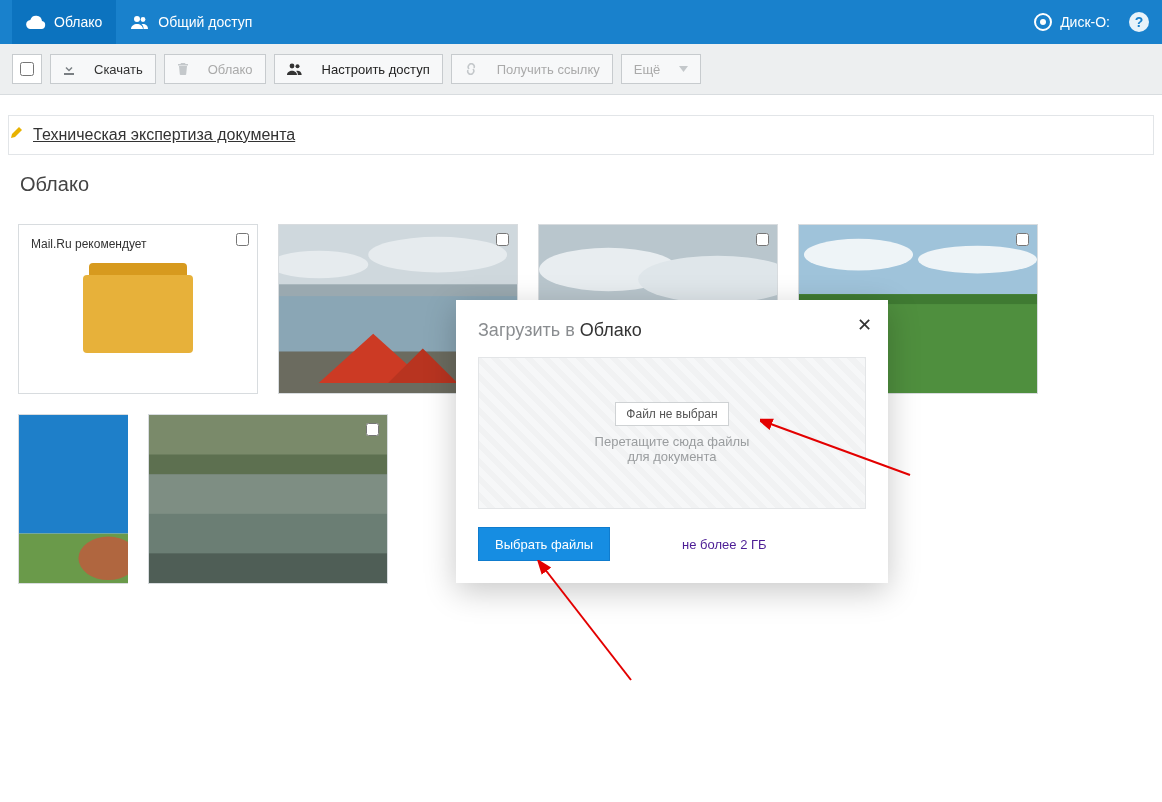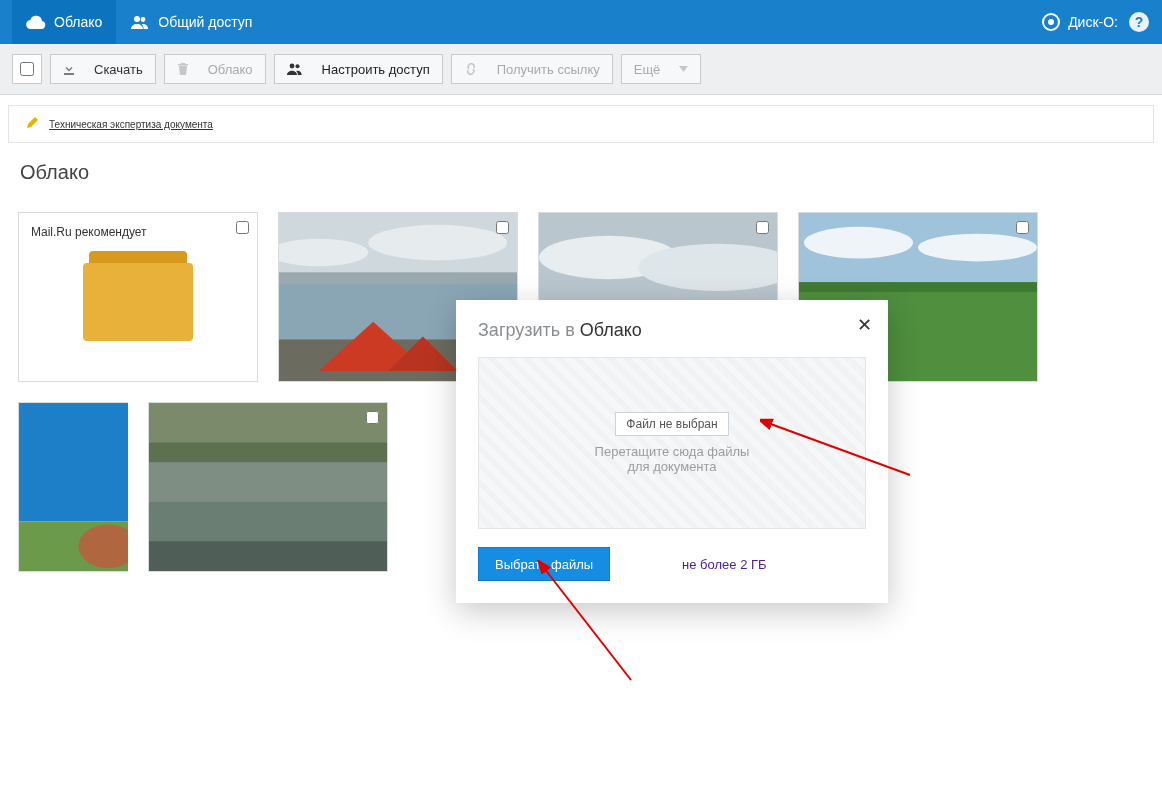--- a/index.html
+++ b/index.html
@@ -4,35 +4,35 @@
 <style>
   * { box-sizing: border-box; margin: 0; padding: 0; }
   body { font-family: Arial, Helvetica, sans-serif; font-size: 13px; background: #fff; width: 1162px; height: 802px; overflow: hidden; position: relative; }
 
   
   .topbar { background: #1981cc; height: 44px; display: flex; align-items: center; color: #fff; padding: 0 12px; }
   .topbar .left { display: flex; gap: 0; align-items: stretch; height: 100%; }
   .topbar .tab { display: flex; align-items: center; gap: 8px; padding: 0 14px; font-size: 14px; cursor: pointer; }
   .topbar .tab.active { background: #0c73bf; }
   .topbar .spacer { flex: 1; }
-  .topbar .right { display: flex; align-items: center; gap: 4px; }
+  .topbar .right { display: flex; align-items: center; gap: 12px; }
   .icon-svg { display: inline-flex; align-items: center; justify-content: center; }
 
   
   .toolbar { background: #edeff0; border-bottom: 1px solid #d8dcdf; padding: 10px 12px; display: flex; gap: 8px; align-items: center; }
   .chkwrap { width: 30px; height: 30px; border: 1px solid #c7cbce; background: #fff; display: flex; align-items: center; justify-content: center; }
   .chkwrap input { width: 14px; height: 14px; }
   .btn { height: 30px; border: 1px solid #c7cbce; background: #f7f8f9; color: #333; padding: 0 12px; display: inline-flex; align-items: center; gap: 19px; font-size: 13px; cursor: pointer; line-height: 1; }
   .btn .ico { color: #7a7f83; display: inline-flex; }
   .btn.disabled { color: #aaa; }
   .btn.disabled .ico { color: #c4c8cb; }
   .btn.dark-text { color: #222; font-weight: 500; }
 
   
-  .promo { background: #fff; border-bottom: 1px solid #e2e5e8; padding: 10px 16px; display: flex; align-items: center; gap: 10px; font-size: 10px; color: #666; margin: 10px 8px 0 8px; border: 1px solid #e2e5e8; }
+  .promo { background: #fff; border-bottom: 1px solid #e2e5e8; padding: 10px 0; display: flex; align-items: center; gap: 10px; font-size: 16px; color: #666; margin: 20px 8px 0 8px; border: 1px solid #e2e5e8; }
   .promo a { color: #333; text-decoration: underline; }
   .promo .pen { color: #e8b200; }
 
   
   .crumb { padding: 18px 20px 16px 20px; font-size: 20px; color: #444; }
 
   
   .content { padding: 6px 10px; }
   .grid { display: flex; flex-wrap: wrap; gap: 20px; padding: 6px 8px; }
   .tile { width: 240px; height: 170px; border: 1px solid #d8dcdf; position: relative; background: #fff; overflow: hidden; }
@@ -44,21 +44,21 @@
   .folder-glyph .front { position: absolute; left: 0; top: 12px; width: 110px; height: 78px; background: #e7b13a; border-radius: 4px; }
 
   
   .tile-img { width: 100%; height: 100%; display: block; }
 
   
   .modal { position: absolute; left: 456px; top: 300px; width: 432px; background: #fff; box-shadow: 0 8px 30px rgba(0,0,0,0.22); padding: 20px 22px 22px 22px; }
   .modal .close { position: absolute; top: 14px; right: 16px; font-size: 18px; color: #333; cursor: pointer; background: none; border: none; }
   .modal h2 { font-size: 18px; font-weight: 400; color: #8a8d90; margin-bottom: 16px; }
   .modal h2 strong { color: #333; font-weight: 400; }
-  .dropzone { border: 1px solid #e3e5e7; background: repeating-linear-gradient(45deg, #f6f7f8, #f6f7f8 6px, #f1f2f3 6px, #f1f2f3 12px); height: 172px; display: flex; flex-direction: column; align-items: center; justify-content: center; gap: 8px; color: #9a9d9f; font-size: 13px; text-align: center; }
+  .dropzone { border: 1px solid #e3e5e7; background: repeating-linear-gradient(45deg, #f6f7f8, #f6f7f8 6px, #f1f2f3 6px, #f1f2f3 12px); height: 152px; display: flex; flex-direction: column; align-items: center; justify-content: center; gap: 8px; color: #9a9d9f; font-size: 13px; text-align: center; }
   .dropzone .file-badge { background: #fff; border: 1px solid #cfd2d4; padding: 4px 10px; font-size: 12px; color: #555; }
   .modal-actions { display: flex; align-items: center; gap: 32px; margin-top: 18px; }
   .btn-primary { background: #168de2; color: #fff; border: 1px solid #0f7cce; height: 34px; padding: 0 16px; font-size: 13px; cursor: pointer; }
   .hint { color: #4c1d95; font-size: 13px; margin-left: 40px; }
 
   
   .arrow { position: absolute; pointer-events: none; }
 
 </style>
 </head>

